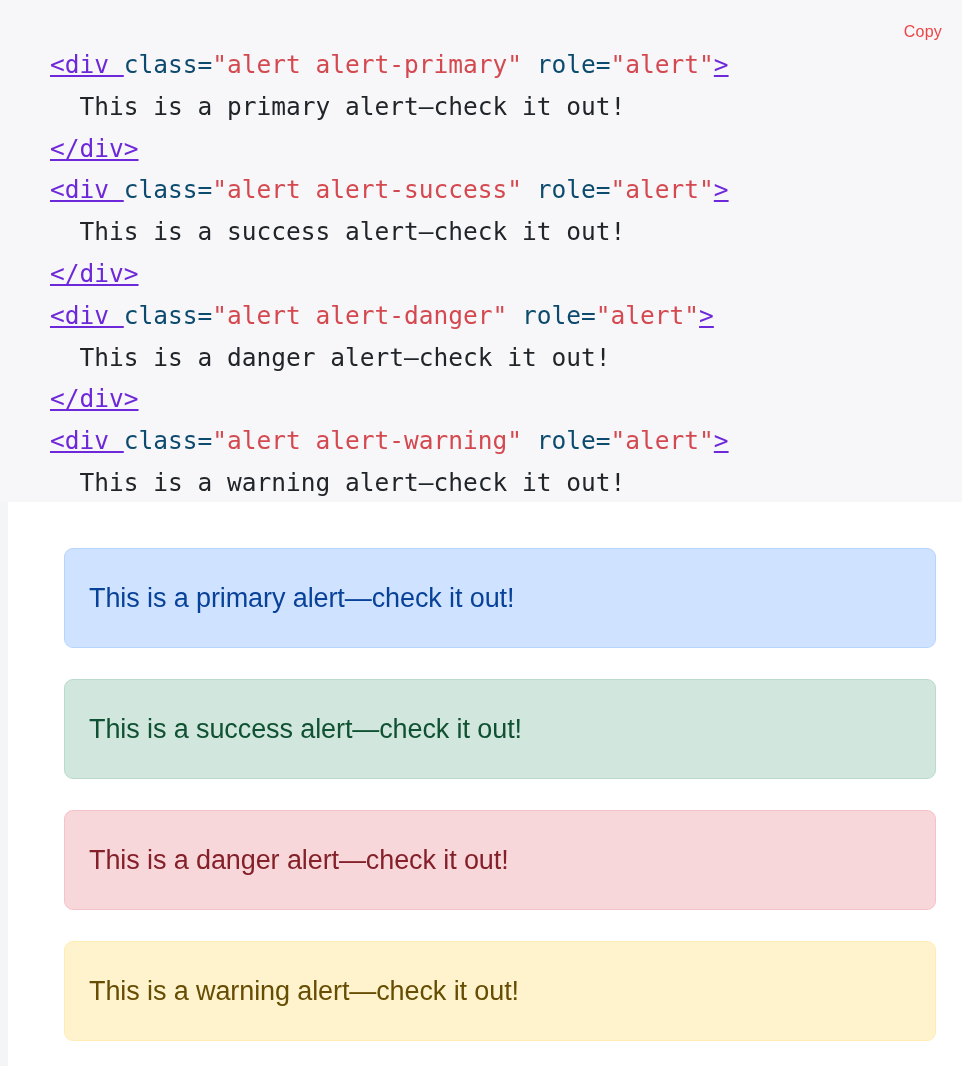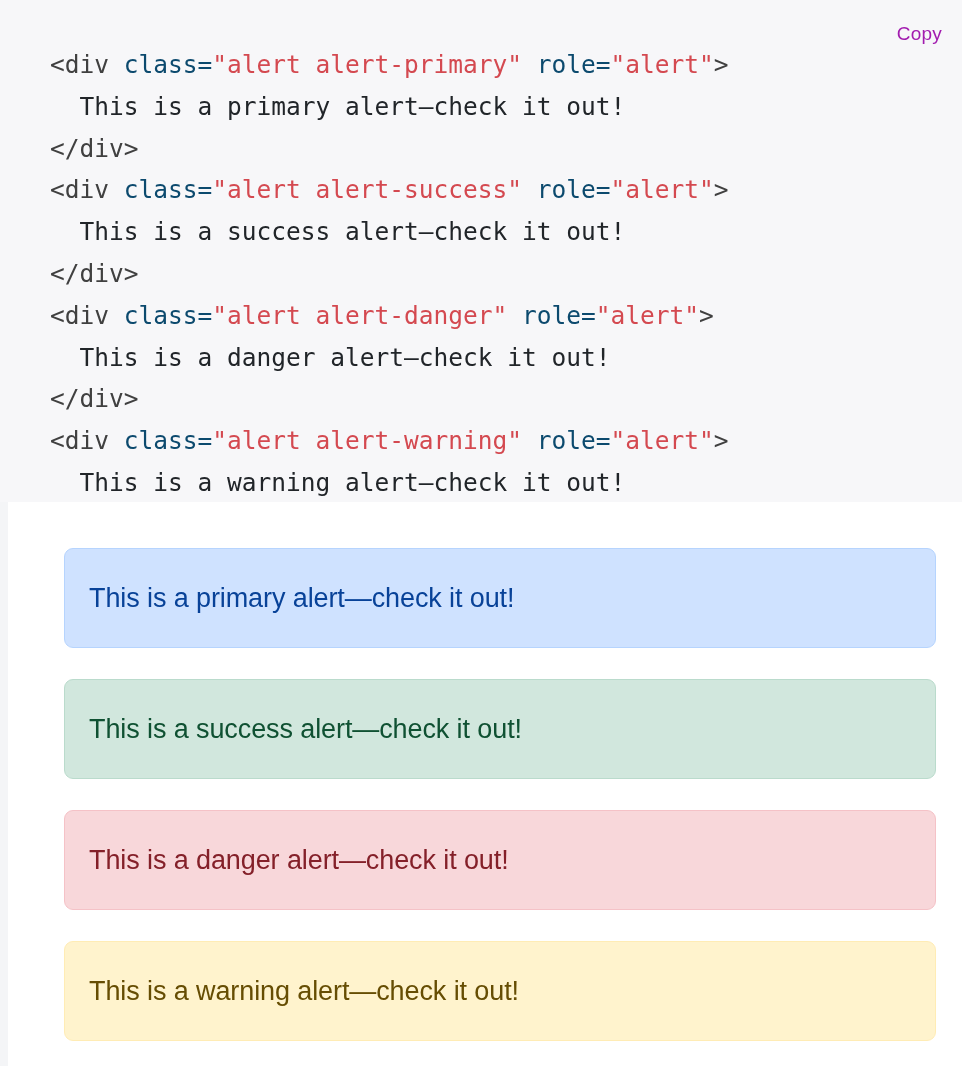--- a/index.html
+++ b/index.html
@@ -38,40 +38,40 @@
     width: 962px;
     height: 502px;
     background: #f7f7f9;
     overflow: hidden;
   }
   #copy-button {
     position: absolute;
     top: 20px;
     right: 14px;
     font-family: "Liberation Sans", sans-serif;
-    font-size: 19px;
+    font-size: 16px;
     line-height: 1;
-    color: #a21caf;
+    color: #ef4444;
     background: transparent;
     border: 0;
     padding: 4px 6px;
     cursor: pointer;
     letter-spacing: .2px;
   }
   #code-pre {
     margin: 0;
     padding: 44px 0 0 50px;
     font-family: "DejaVu Sans Mono", "Liberation Mono", monospace;
     font-size: 24.5px;
     line-height: 41.8px;
     color: #212529;
     white-space: pre;
     letter-spacing: 0px;
   }
-  .tok-tag   { color: #404040; }
+  .tok-tag   { color: #6d28d9; text-decoration: underline; }
   .tok-attr  { color: #0c4a6e; }
   .tok-str   { color: #d44950; }
   .tok-text  { color: #212529; }
 
   
   #alerts-area {
     position: absolute;
     left: 0;
     top: 502px;
     right: 0;

